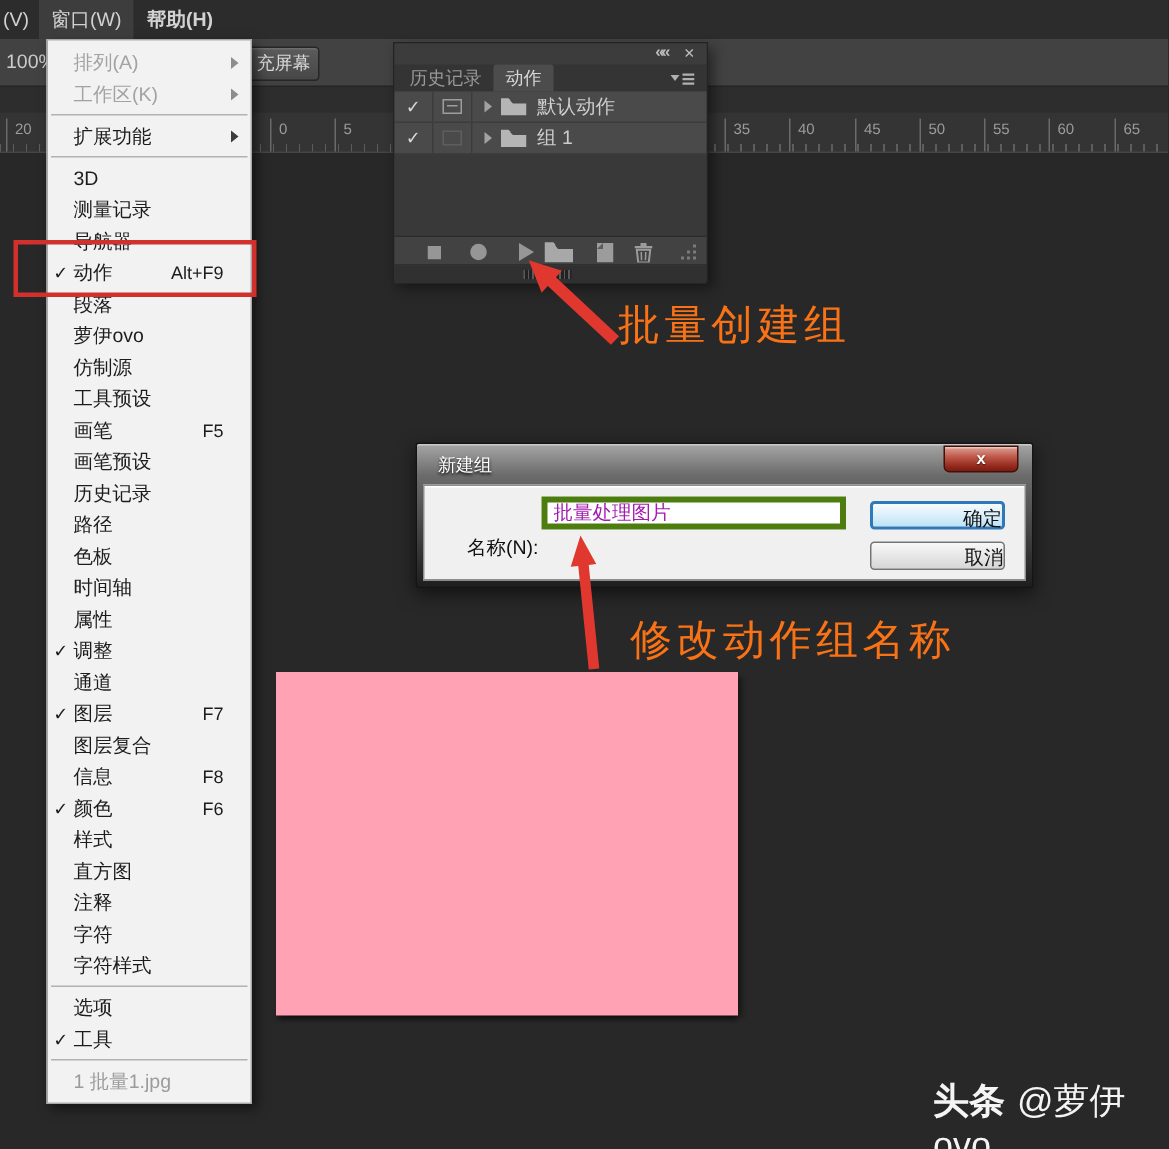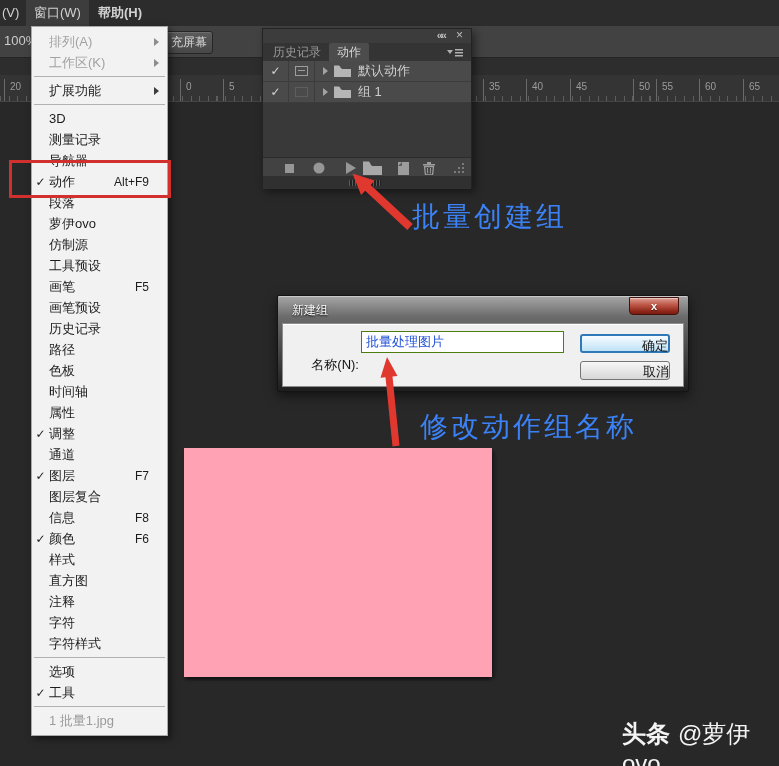--- a/index.html
+++ b/index.html
@@ -63,28 +63,28 @@
   .mi.dim{color:#9b9b9b;}
   .mi.separator{height:7px;padding:0;}
   .mi.separator::after{content:"";position:absolute;left:2px;right:2px;top:3px;border-top:1px solid #b2b2b2;}
 
   
   .dlg{position:absolute;left:277px;top:295px;width:412px;height:97px;background:linear-gradient(180deg,#a6a6a6 0,#6b6b6b 22%,#454545 60%,#1e1e1e 100%);border:1px solid #141414;border-radius:2px;box-shadow:0 4px 12px rgba(0,0,0,.55),inset 0 1px 0 #c9c9c9;z-index:10;}
   .dlg-title{position:absolute;left:14px;top:6px;color:#ffffff;font-size:12px;text-shadow:0 1px 2px #000;}
   .dlg-close{position:absolute;left:351px;top:1px;width:50px;height:18px;background:linear-gradient(#dda196,#c05a4b 40%,#8d2417 85%,#7a1d12);border:1px solid #43110b;border-radius:0 0 4px 4px;color:#fff;font-size:11px;font-weight:bold;text-align:center;line-height:16px;text-shadow:0 1px 1px rgba(0,0,0,.6);box-shadow:inset 0 1px 0 rgba(255,255,255,.4);}
   .dlg-body{position:absolute;left:4px;top:27px;width:402px;height:64px;background:#f0f0f0;border:1px solid #8d8d8d;box-shadow:inset 0 1px 0 #ffffff;}
   .dlg-label{position:absolute;left:14px;top:12px;width:62px;text-align:right;font-size:13px;color:#111;margin-top:20px;}
-  .dlg-input{position:absolute;left:78px;top:7px;width:203px;height:22px;background:#fff;border:1px solid #4d7c0f;font-size:13px;color:#1d4ed8;padding:0 4px;line-height:20px;}
+  .dlg-input{position:absolute;left:78px;top:7px;width:203px;height:22px;background:#fff;border:4px solid #4d7c0f;font-size:13px;color:#a21caf;padding:0 4px;line-height:20px;}
   .btn{position:absolute;left:297px;width:90px;height:19px;font-size:13px;color:#111;text-align:right;line-height:19px;border-radius:3px;}
   .btn-ok{top:10px;background:linear-gradient(#f6fbfe,#dcf0fb 48%,#bfe2f6);border:2px solid #2f79b8;}
   .btn-cancel{top:37px;background:linear-gradient(#f7f7f7,#e8e8e8 48%,#d6d6d6);border:1px solid #757575;}
 
   
   .redbox{position:absolute;left:9px;top:160px;width:162px;height:38px;border:3px solid #d2302d;z-index:30;}
-  .ann{position:absolute;color:#3b82f6;font-size:28px;letter-spacing:3px;z-index:30;font-weight:500;}
+  .ann{position:absolute;color:#f97316;font-size:28px;letter-spacing:3px;z-index:30;font-weight:500;}
   .ann1{left:412px;top:198px;}
   .ann2{left:420px;top:408px;}
   .arrow-svg{position:absolute;z-index:31;}
 
   
   .wm{position:absolute;left:622px;top:718px;color:#f4f4f4;font-size:24px;z-index:4;}
   .wm .b{font-weight:bold;margin-right:8px;}
 
   
   .ic{fill:#969696;stroke:none;}
@@ -109,21 +109,21 @@
   <div class="ruler">
     <div class="ticks"></div>
     <div>
 
     <span class="rlabel" style="left: 8px;"><i class="rtick"></i><b>20</b></span>
         <span class="rlabel" style="left: 184px;"><i class="rtick"></i><b>0</b></span>
         <span class="rlabel" style="left: 227px;"><i class="rtick"></i><b>5</b></span>
         <span class="rlabel" style="left: 487px;"><i class="rtick"></i><b>35</b></span>
         <span class="rlabel" style="left: 530px;"><i class="rtick"></i><b>40</b></span>
         <span class="rlabel" style="left: 574px;"><i class="rtick"></i><b>45</b></span>
-        <span class="rlabel" style="left: 617px; margin-left: 20px;"><i class="rtick"></i><b>50</b></span>
+        <span class="rlabel" style="left: 617px;"><i class="rtick"></i><b>50</b></span>
         <span class="rlabel" style="left: 660px;"><i class="rtick"></i><b>55</b></span>
         <span class="rlabel" style="left: 703px;"><i class="rtick"></i><b>60</b></span>
         <span class="rlabel" style="left: 747px;"><i class="rtick"></i><b>65</b></span>
       </div>
   </div>
 
   <div class="pinkdoc"></div>
 
   <div class="panel">
     <div class="p-head">

